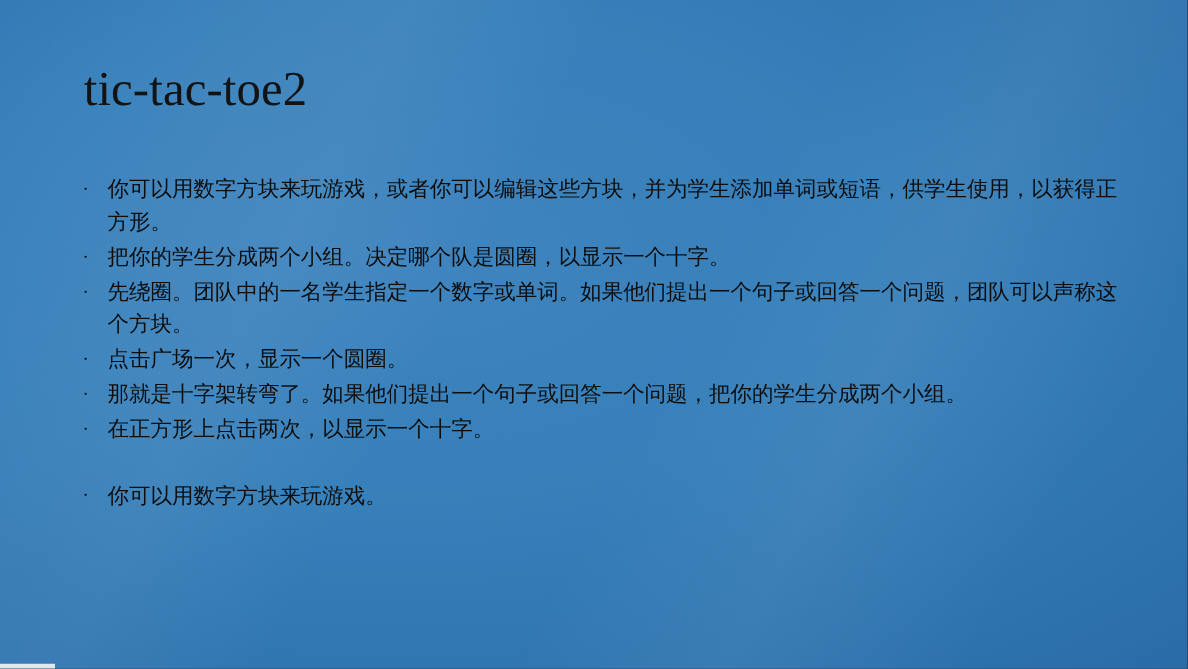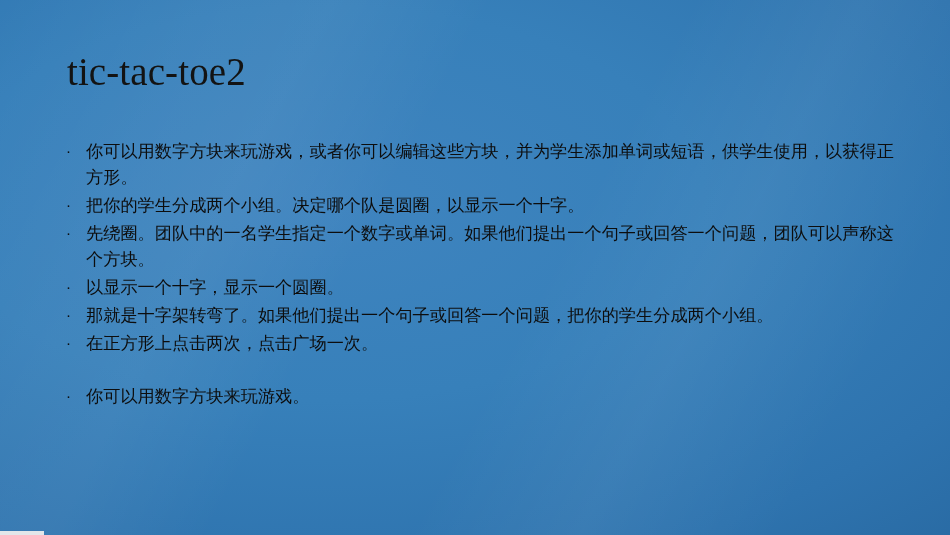--- a/index.html
+++ b/index.html
@@ -107,31 +107,31 @@
       <span class="bullet-text">把你的学生分成两个小组。决定哪个队是圆圈，以显示一个十字。</span>
     </div>
 
     <div class="bullet-row">
       <span class="bullet-mark">·</span>
       <span class="bullet-text">先绕圈。团队中的一名学生指定一个数字或单词。如果他们提出一个句子或回答一个问题，团队可以声称这个方块。</span>
     </div>
 
     <div class="bullet-row">
       <span class="bullet-mark">·</span>
-      <span class="bullet-text">以显示一个十字，显示一个圆圈。</span>
+      <span class="bullet-text">点击广场一次，显示一个圆圈。</span>
     </div>
 
     <div class="bullet-row">
       <span class="bullet-mark">·</span>
       <span class="bullet-text">那就是十字架转弯了。如果他们提出一个句子或回答一个问题，把你的学生分成两个小组。</span>
     </div>
 
     <div class="bullet-row">
       <span class="bullet-mark">·</span>
-      <span class="bullet-text">在正方形上点击两次，点击广场一次。</span>
+      <span class="bullet-text">在正方形上点击两次，以显示一个十字。</span>
     </div>
 
     <div class="bullet-row gap-before">
       <span class="bullet-mark">·</span>
       <span class="bullet-text">你可以用数字方块来玩游戏。</span>
     </div>
 
   </div>
 
   <div class="bottom-strip"></div>

